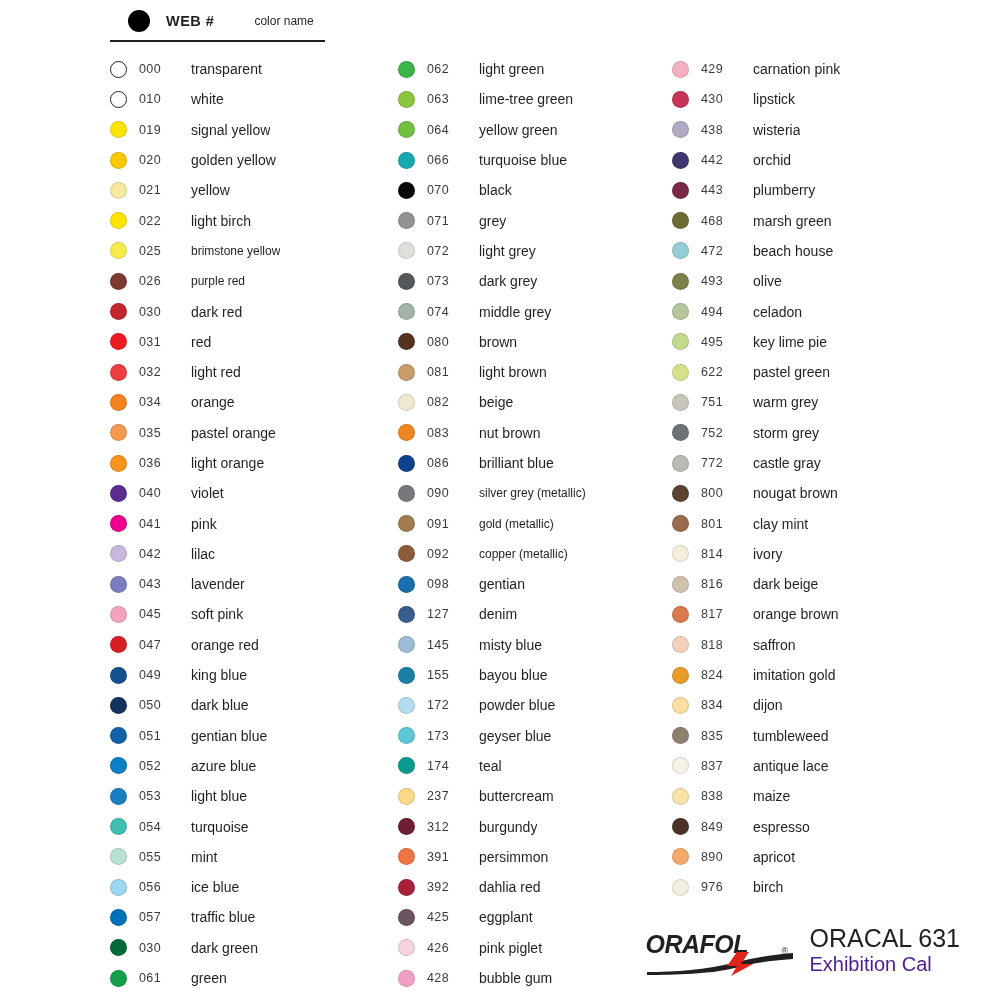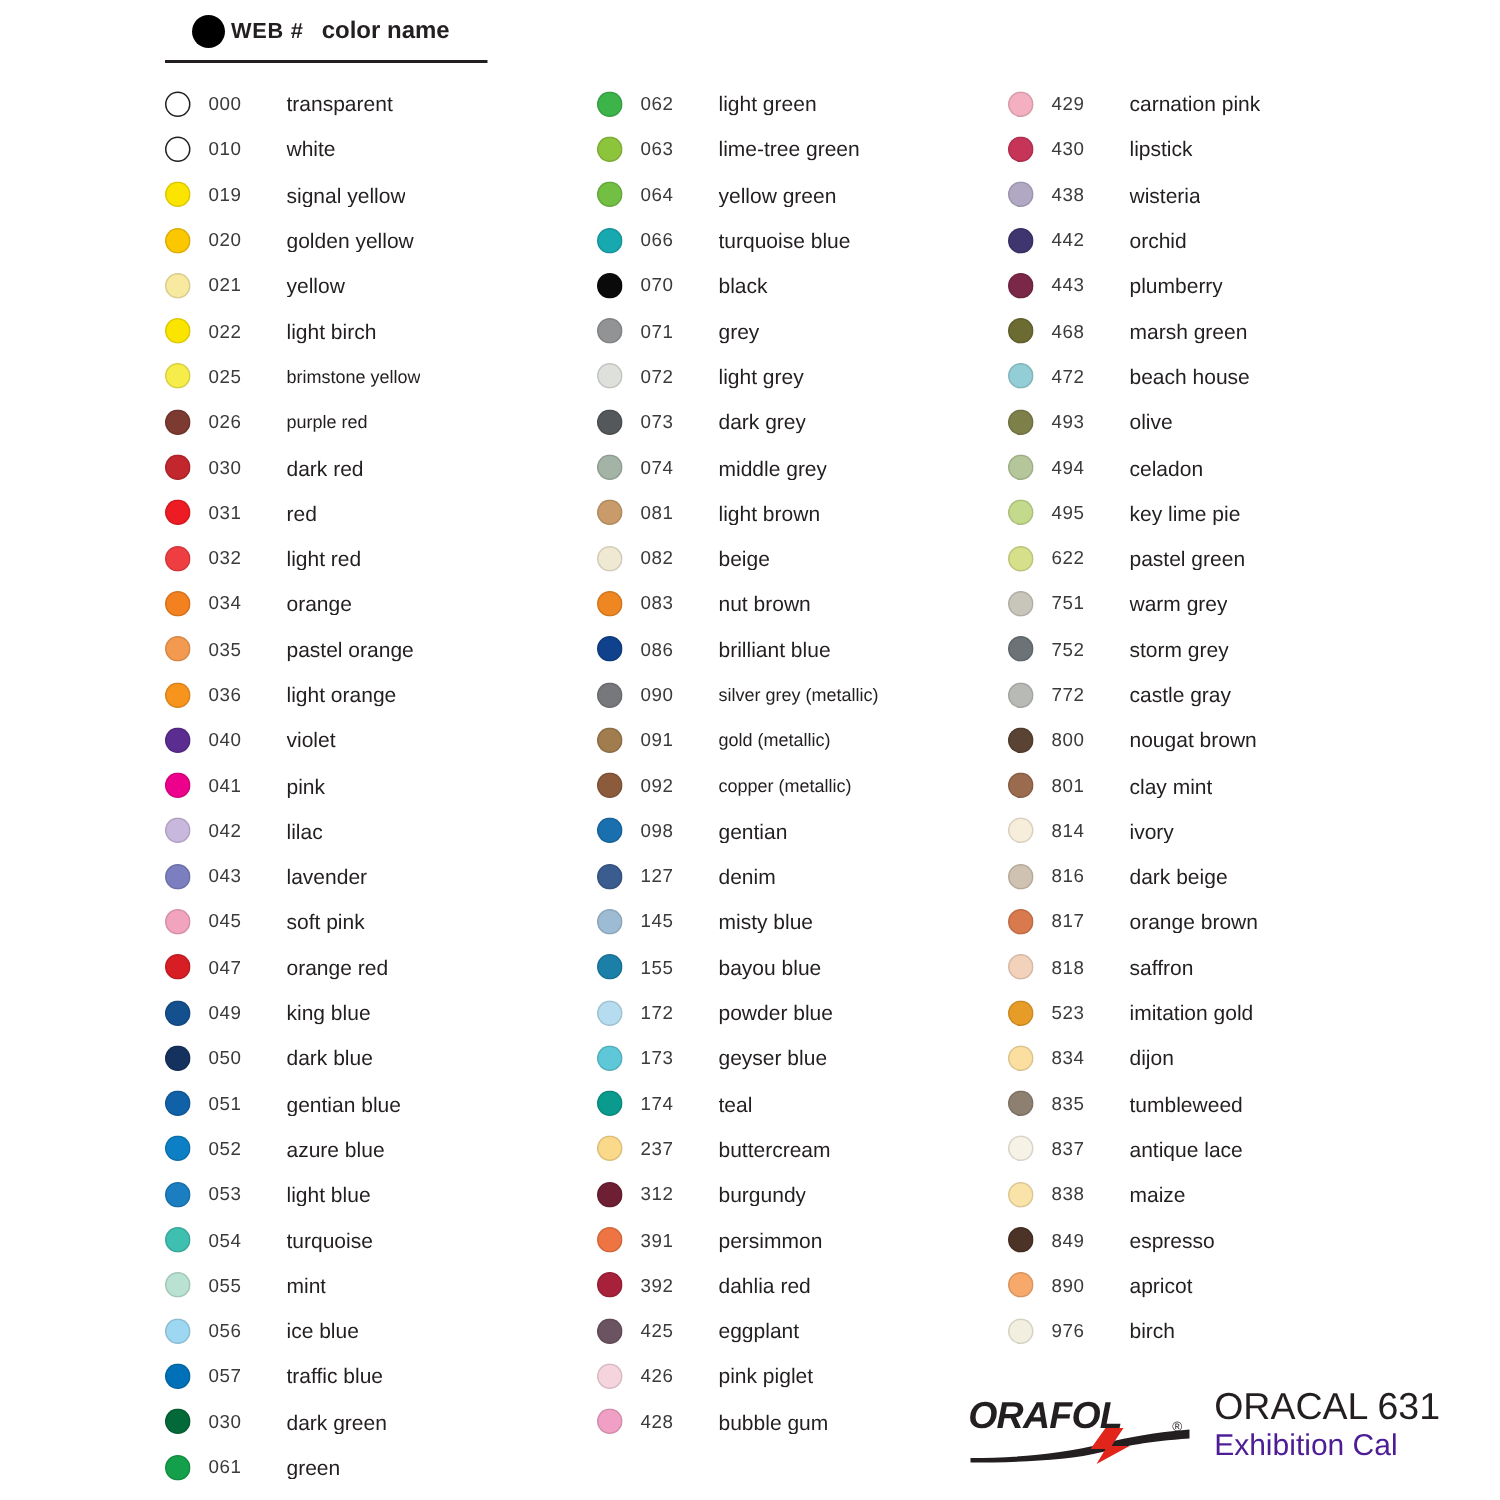--- a/index.html
+++ b/index.html
@@ -17,41 +17,41 @@
   }
 
   
   .header {
     position: absolute;
     left: 110px;
     top: 10px;
     width: 215px;
     display: flex;
     align-items: center;
-    gap: 4px;
+    gap: 16px;
     padding-bottom: 8px;
     border-bottom: 2px solid #231f20;
   }
   .header .swatch-dot {
     width: 22px;
     height: 22px;
     border-radius: 50%;
     background: #000000;
     flex: 0 0 auto;
     margin-left: 18px;
   }
   .header .web-label {
     font-size: 14.5px;
     font-weight: bold;
     letter-spacing: 0.5px;
   }
   .header .name-label {
-    font-size: 16px;
-    font-weight: bold;
-    margin-left: 8px;
+    font-size: 12px;
+    font-weight: normal;
+    margin-left: 24px;
   }
 
   
   .col {
     position: absolute;
     top: 54px;
   }
   .col1 { left: 110px; width: 270px; }
   .col2 { left: 398px; width: 270px; }
   .col3 { left: 672px; width: 280px; }
@@ -351,20 +351,25 @@
       <span class="dot" style="background: rgb(84, 88, 90);"></span>
       <span class="code">073</span>
       <span class="cname">dark grey</span>
     </div>
     <div class="row">
       <span class="dot" style="background: rgb(163, 179, 166);"></span>
       <span class="code">074</span>
       <span class="cname">middle grey</span>
     </div>
     <div class="row">
+      <span class="dot" style="background: rgb(84, 51, 31);"></span>
+      <span class="code">080</span>
+      <span class="cname">brown</span>
+    </div>
+    <div class="row">
       <span class="dot" style="background: rgb(201, 155, 106);"></span>
       <span class="code">081</span>
       <span class="cname">light brown</span>
     </div>
     <div class="row">
       <span class="dot" style="background: rgb(239, 232, 211);"></span>
       <span class="code">082</span>
       <span class="cname">beige</span>
     </div>
     <div class="row">
@@ -559,21 +564,21 @@
       <span class="code">817</span>
       <span class="cname">orange brown</span>
     </div>
     <div class="row">
       <span class="dot" style="background: rgb(243, 210, 188);"></span>
       <span class="code">818</span>
       <span class="cname">saffron</span>
     </div>
     <div class="row">
       <span class="dot" style="background: rgb(231, 156, 40);"></span>
-      <span class="code">523</span>
+      <span class="code">824</span>
       <span class="cname">imitation gold</span>
     </div>
     <div class="row">
       <span class="dot" style="background: rgb(250, 223, 160);"></span>
       <span class="code">834</span>
       <span class="cname">dijon</span>
     </div>
     <div class="row">
       <span class="dot" style="background: rgb(141, 128, 112);"></span>
       <span class="code">835</span>

